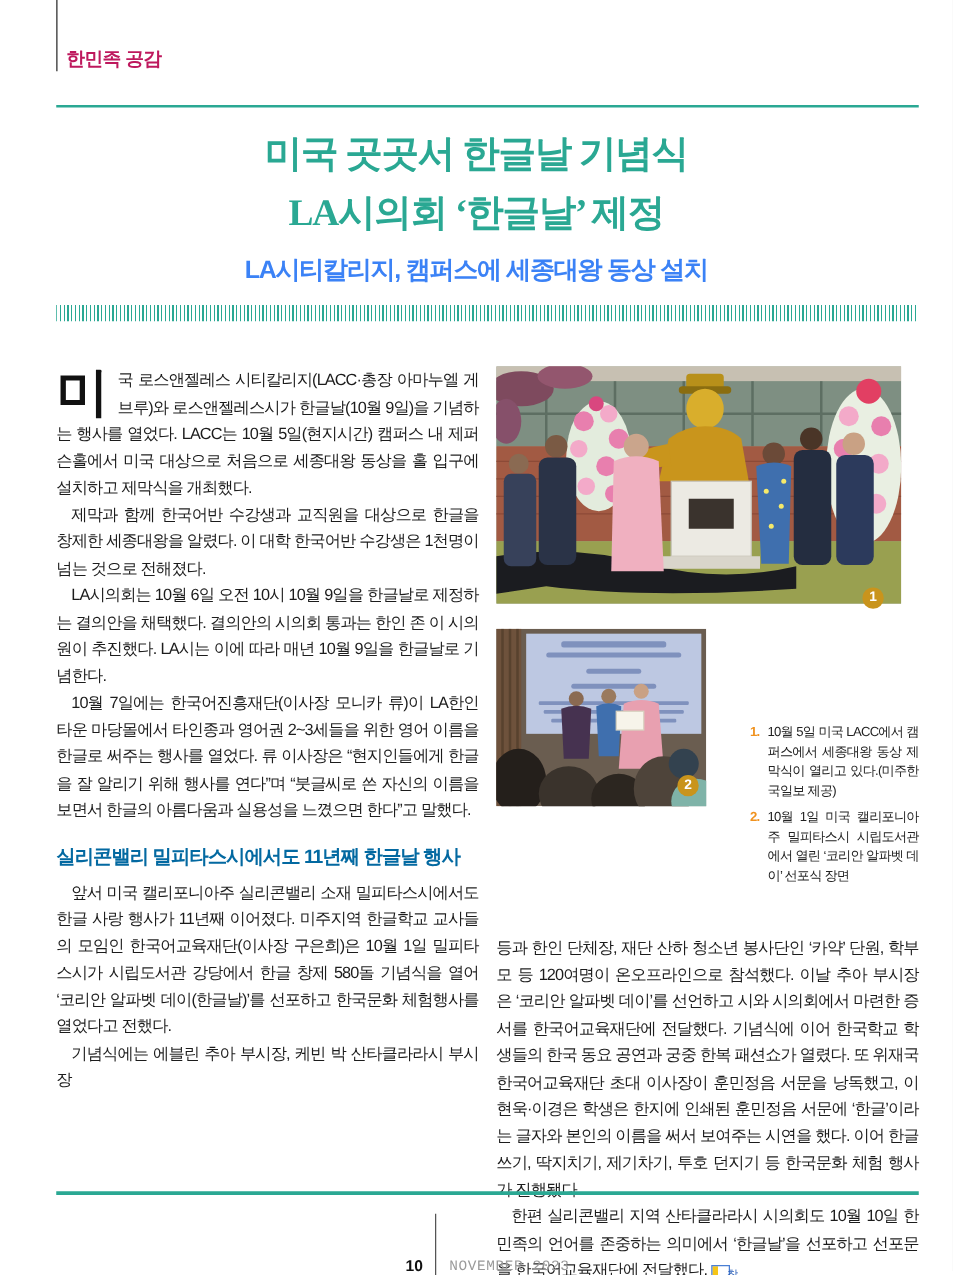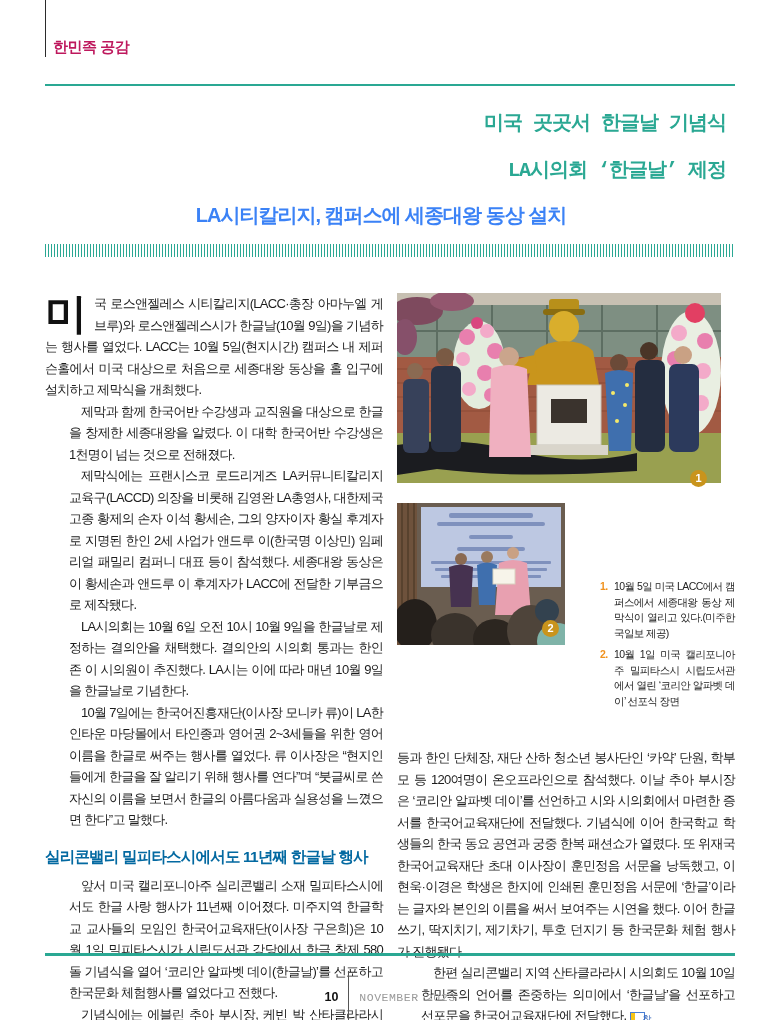--- a/index.html
+++ b/index.html
@@ -6,33 +6,33 @@
   body{background:#e9e9e9;font-family:"Liberation Sans","DejaVu Sans",sans-serif;}
   .page{position:relative;width:762px;height:1020px;background:#ffffff;overflow:hidden;margin:0 auto;}
 
   
   .corner-line{position:absolute;left:45px;top:0;width:1px;height:57px;background:#2b2b2b;}
   .section-label{position:absolute;left:53px;top:38px;font-size:15px;font-weight:bold;color:#be185d;letter-spacing:-0.5px;}
   .header-rule{position:absolute;left:45px;top:84px;width:690px;height:2px;background:#2aa893;}
 
   
   .title-block{position:absolute;left:36px;top:100px;width:690px;text-align:center;}
-  .main-title{font-family:Liberation Mono, monospace;font-weight:bold;color:#2aa893;font-size:20px;line-height:47px;letter-spacing:-1px;margin:0;text-align:right;}
+  .main-title{font-family:Liberation Serif, serif;font-weight:bold;color:#2aa893;font-size:30px;line-height:47px;letter-spacing:-1px;margin:0;}
   .subtitle{margin-top:8px;font-size:20px;font-weight:bold;color:#3b82f6;letter-spacing:-1px;}
 
   
   .barcode{position:absolute;left:45px;top:244px;width:690px;height:13px;
     background:repeating-linear-gradient(90deg,#2aa893 0 1px,rgba(255,255,255,0) 1px 3px);}
 
   
   .columns{position:absolute;left:45px;top:293px;width:690px;display:flex;gap:14px;}
   .col-left{width:338px;flex:0 0 338px;}
   .col-right{width:338px;flex:1;}
   .body-text p{margin:0;font-size:13px;line-height:21.5px;letter-spacing:-0.7px;color:#1c1c1c;text-align:justify;}
-  .body-text p.indent{text-indent:12px;margin-left:24px;}
+  .body-text p.indent{text-indent:12px;}
   .dropcap{float:left;font-size:42px;line-height:36px;font-weight:800;color:#111;margin:3px 7px 0 0;letter-spacing:0;}
   .subheading{margin:16px 0 7px 0;font-size:15.5px;font-weight:bold;color:#0369a1;letter-spacing:-0.8px;}
 
   
   .photo1-wrap{position:relative;width:324px;height:190px;}
   .photo2-row{display:flex;margin-top:20px;}
   .photo2-wrap{position:relative;width:168px;height:142px;flex:0 0 168px;}
   .photo-badge{position:absolute;width:17px;height:17px;border-radius:50%;background:#c9941c;color:#fff;
     font-size:11px;font-weight:bold;text-align:center;line-height:17px;}
   .badge-1{right:14px;bottom:-4px;}
@@ -43,21 +43,21 @@
   .caption{display:flex;font-size:10.5px;line-height:15.5px;letter-spacing:-0.6px;color:#222;margin-bottom:6px;text-align:justify;}
   .cap-num{color:#f0921e;font-weight:bold;flex:0 0 14px;}
 
   .right-text{margin-top:32px;}
   .end-mark{display:inline-block;width:13px;height:13px;vertical-align:-2px;margin-left:3px;
     background:linear-gradient(90deg,#f5c518 0 4px,#ffffff 4px);border:1px solid #4a7fd4;
     color:#2b5fb8;font-size:9px;line-height:13px;text-align:center;letter-spacing:0;}
 
   
   .footer-rule{position:absolute;left:45px;top:953px;width:690px;height:3px;background:#2aa893;}
-  .footer{position:absolute;left:45px;top:971px;width:690px;display:flex;justify-content:center;align-items:center;}
+  .footer{position:absolute;left:45px;top:971px;width:690px;display:flex;justify-content:center;align-items:flex-end;}
   .page-num{font-size:12.5px;font-weight:bold;color:#111;padding-top:3px;}
   .footer-divider{width:1px;height:49px;background:#555;margin:0 10px;}
   .issue{font-size:11.5px;color:#9a9a9a;letter-spacing:0.5px;padding-top:4px;font-family:Liberation Mono, monospace;}
 
   svg{display:block;}
 </style>
 </head>
 <body>
 
 <div class="page">
@@ -74,21 +74,20 @@
     <div class="subtitle">LA시티칼리지, 캠퍼스에 세종대왕 동상 설치</div>
   </div>
 
   <div class="barcode"></div>
 
   <div class="columns body-text">
 
     <div class="col-left">
       <p><span class="dropcap">미</span><span>국 로스앤젤레스 시티칼리지(LACC·총장 아마누엘 게브루)와 로스앤젤레스시가 한글날(10월 9일)을 기념하는 행사를 열었다. LACC는 10월 5일(현지시간) 캠퍼스 내 제퍼슨홀에서 미국 대상으로 처음으로 세종대왕 동상을 홀 입구에 설치하고 제막식을 개최했다.</span></p>
       <p class="indent">제막과 함께 한국어반 수강생과 교직원을 대상으로 한글을 창제한 세종대왕을 알렸다. 이 대학 한국어반 수강생은 1천명이 넘는 것으로 전해졌다.</p>
-      <p class="indent">제막식에는 프랜시스코 로드리게즈 LA커뮤니티칼리지교육구(LACCD) 의장을 비롯해 김영완 LA총영사, 대한제국 고종 황제의 손자 이석 황세손, 그의 양자이자 황실 후계자로 지명된 한인 2세 사업가 앤드루 이(한국명 이상민) 임페리얼 패밀리 컴퍼니 대표 등이 참석했다. 세종대왕 동상은 이 황세손과 앤드루 이 후계자가 LACC에 전달한 기부금으로 제작됐다.</p>
       <p class="indent">LA시의회는 10월 6일 오전 10시 10월 9일을 한글날로 제정하는 결의안을 채택했다. 결의안의 시의회 통과는 한인 존 이 시의원이 추진했다. LA시는 이에 따라 매년 10월 9일을 한글날로 기념한다.</p>
       <p class="indent">10월 7일에는 한국어진흥재단(이사장 모니카 류)이 LA한인타운 마당몰에서 타인종과 영어권 2~3세들을 위한 영어 이름을 한글로 써주는 행사를 열었다. 류 이사장은 “현지인들에게 한글을 잘 알리기 위해 행사를 연다”며 “붓글씨로 쓴 자신의 이름을 보면서 한글의 아름다움과 실용성을 느꼈으면 한다”고 말했다.</p>
       <h2 class="subheading">실리콘밸리 밀피타스시에서도 11년째 한글날 행사</h2>
       <p class="indent">앞서 미국 캘리포니아주 실리콘밸리 소재 밀피타스시에서도 한글 사랑 행사가 11년째 이어졌다. 미주지역 한글학교 교사들의 모임인 한국어교육재단(이사장 구은희)은 10월 1일 밀피타스시가 시립도서관 강당에서 한글 창제 580돌 기념식을 열어 ‘코리안 알파벳 데이(한글날)’를 선포하고 한국문화 체험행사를 열었다고 전했다.</p>
       <p class="indent">기념식에는 에블린 추아 부시장, 케빈 박 산타클라라시 부시장</p>
     </div>
 
     <div class="col-right">
 
       <div class="photo1-wrap">

